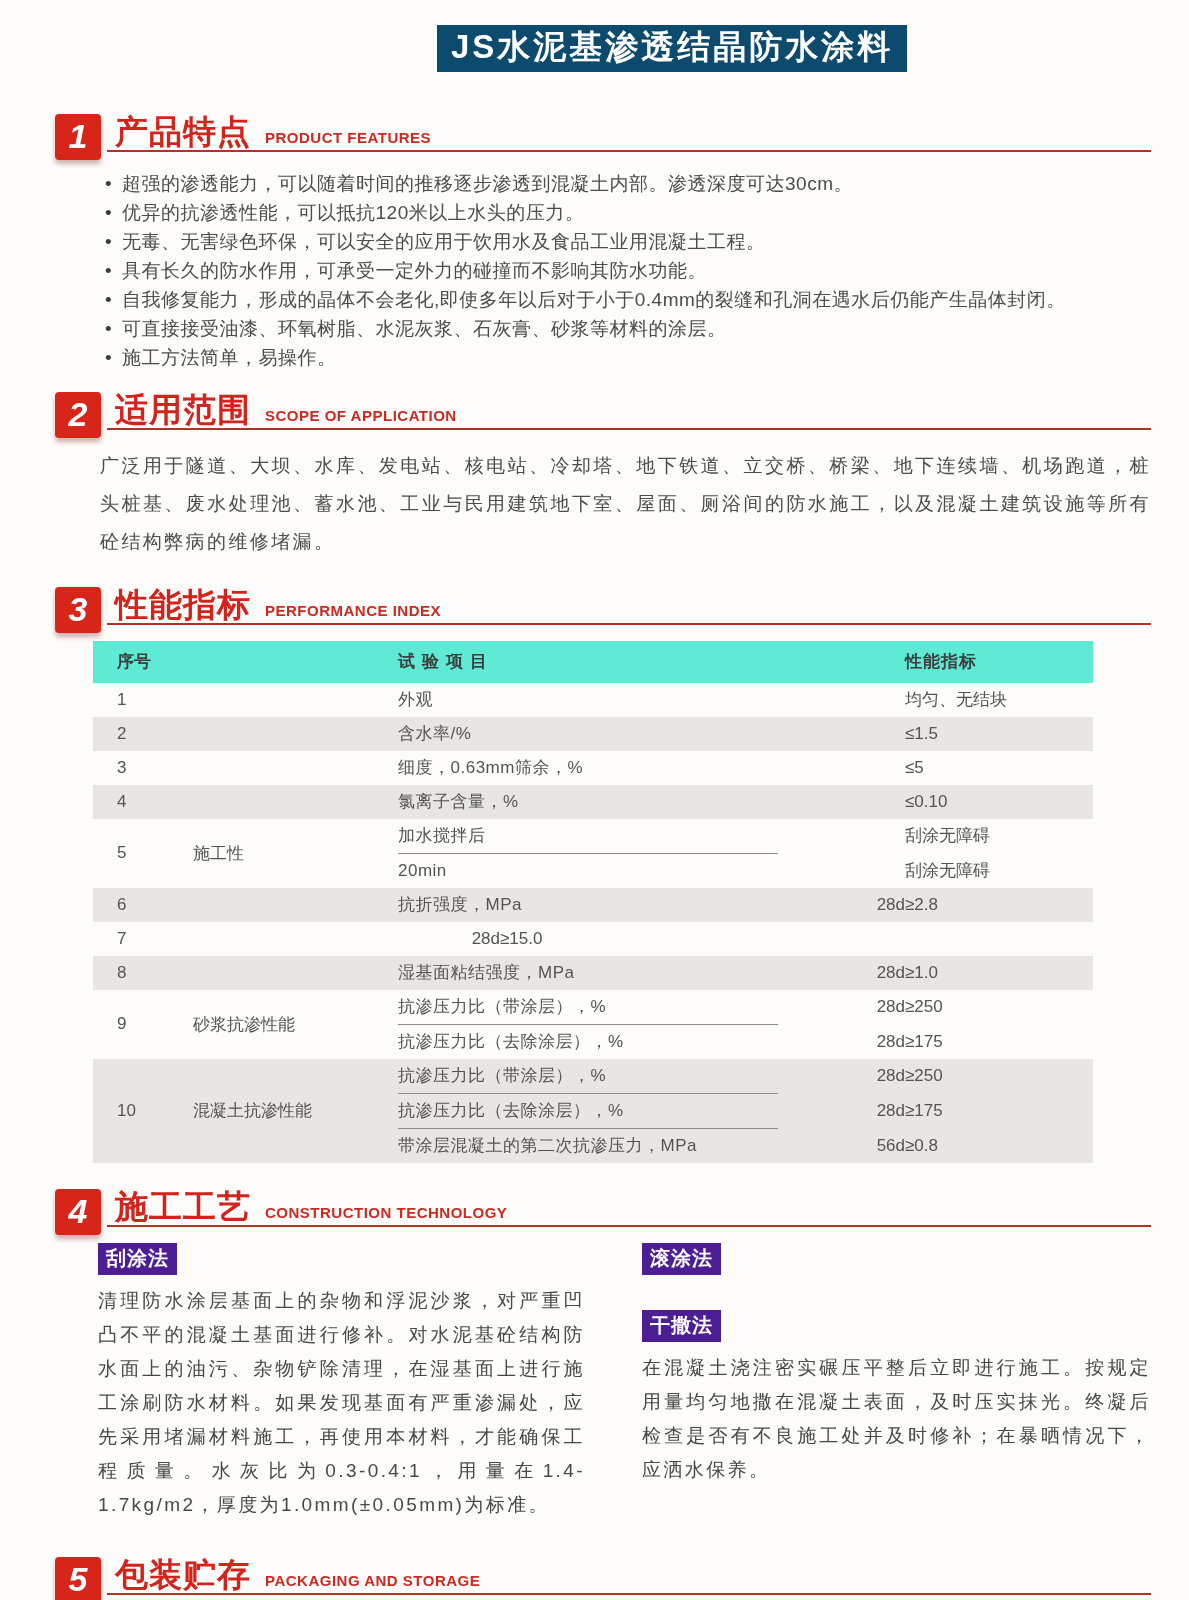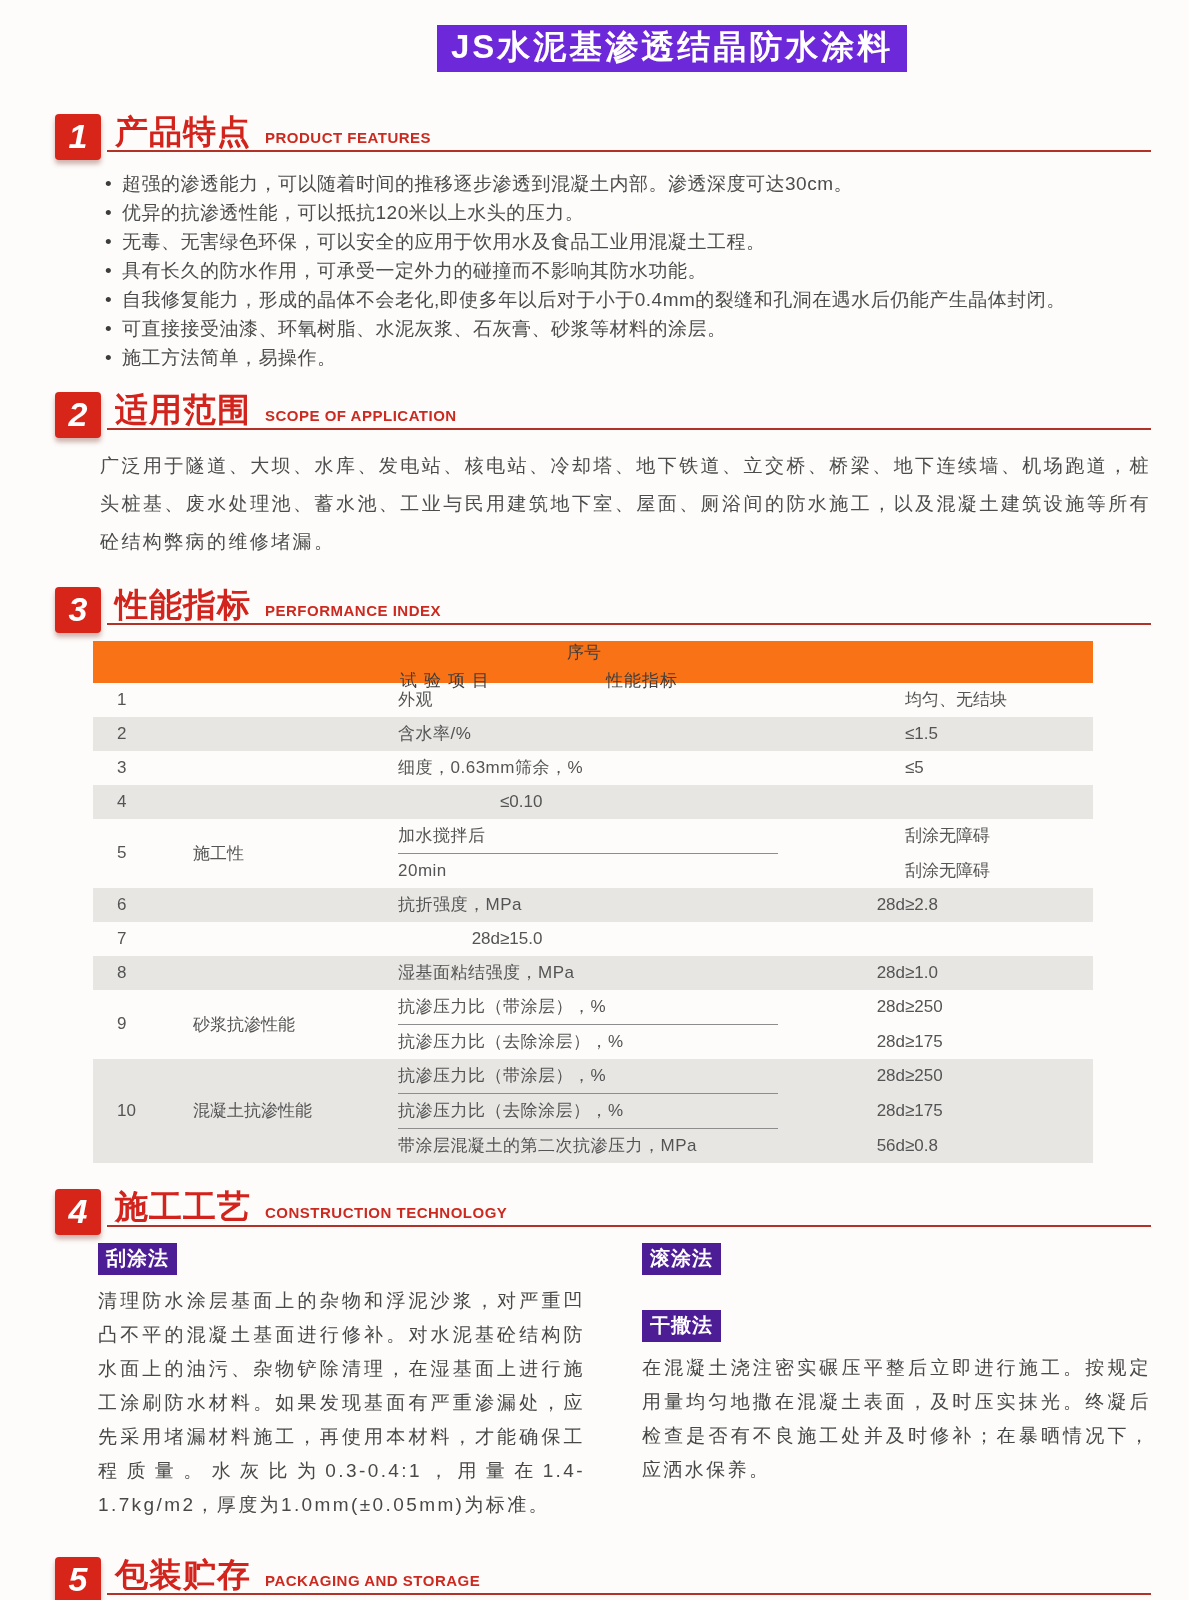--- a/index.html
+++ b/index.html
@@ -8,21 +8,21 @@
     background:#fdfcfa;
     font-family:"Liberation Sans","DejaVu Sans",sans-serif;
     color:#4a4a4a;
     box-sizing:border-box;
     padding:0 38px 0 55px;
   }
   
   .banner{
     margin:25px 0 0 382px;
     width:fit-content;
-    background:#6d28d9;
+    background:#0c4a6e;
     color:#fff;
     font-size:33px;
     font-weight:bold;
     letter-spacing:3px;
     padding:5px 14px 7px 14px;
     line-height:1.05;
   }
   
   .sec-head{
     position:relative;
@@ -99,21 +99,21 @@
   }
   
   .t{
     width:1000px;
     margin:12px 0 0 38px;
     font-size:17px;
     color:#545454;
   }
   .trow{display:flex;align-items:center;}
   .trow.gray{background:#e7e6e3;}
-  .thead{height:42px;font-weight:normal;color:#3e3e3e;background:#f97316;flex-direction:column;}
+  .thead{height:42px;font-weight:bold;color:#3e3e3e;background:#5eead4;}
   .c-no{width:100px;padding-left:24px;box-sizing:border-box;flex-shrink:0;}
   .c-cat{width:197px;flex-shrink:0;}
   .c-subs{flex:1;display:flex;flex-direction:column;justify-content:center;}
   .sub{display:flex;align-items:center;height:34px;}
   .sub-item{flex:1;padding-left:8px;letter-spacing:.5px;}
   .head-item{letter-spacing:7px;}
   .c-age{width:110px;flex-shrink:0;text-align:right;}
   .c-val{width:188px;flex-shrink:0;}
   .head-val{letter-spacing:1px;}
   .sub-div{height:1px;background:#8d8d8d;width:380px;margin-left:8px;}
@@ -226,20 +226,21 @@
     <div class="c-age"></div>
     <div class="c-val">≤5</div>
   </div>
       </div>
   </div>
     <div class="trow gray">
     <div class="c-no">4</div>
     <div class="c-cat"></div>
     <div class="c-subs">
         <div class="sub">
+    <div class="sub-item">氯离子含量，%</div>
     <div class="c-age"></div>
     <div class="c-val">≤0.10</div>
   </div>
       </div>
   </div>
     <div class="trow">
     <div class="c-no">5</div>
     <div class="c-cat">施工性</div>
     <div class="c-subs">
         <div class="sub">

